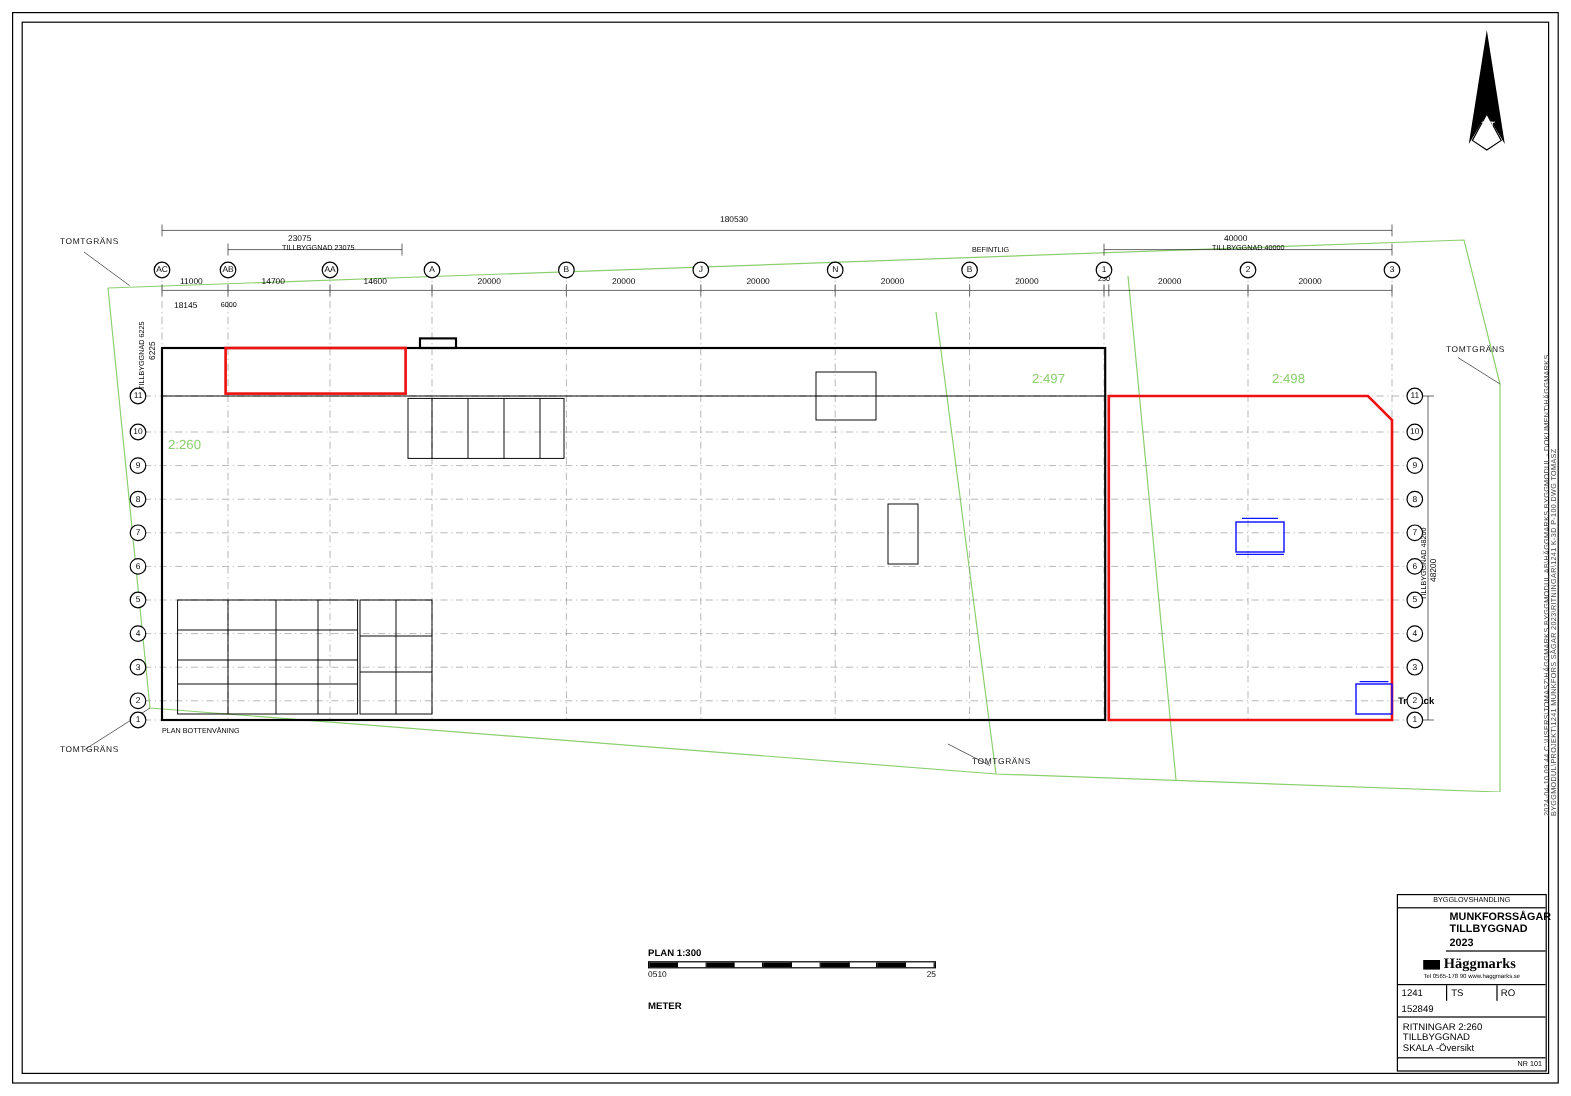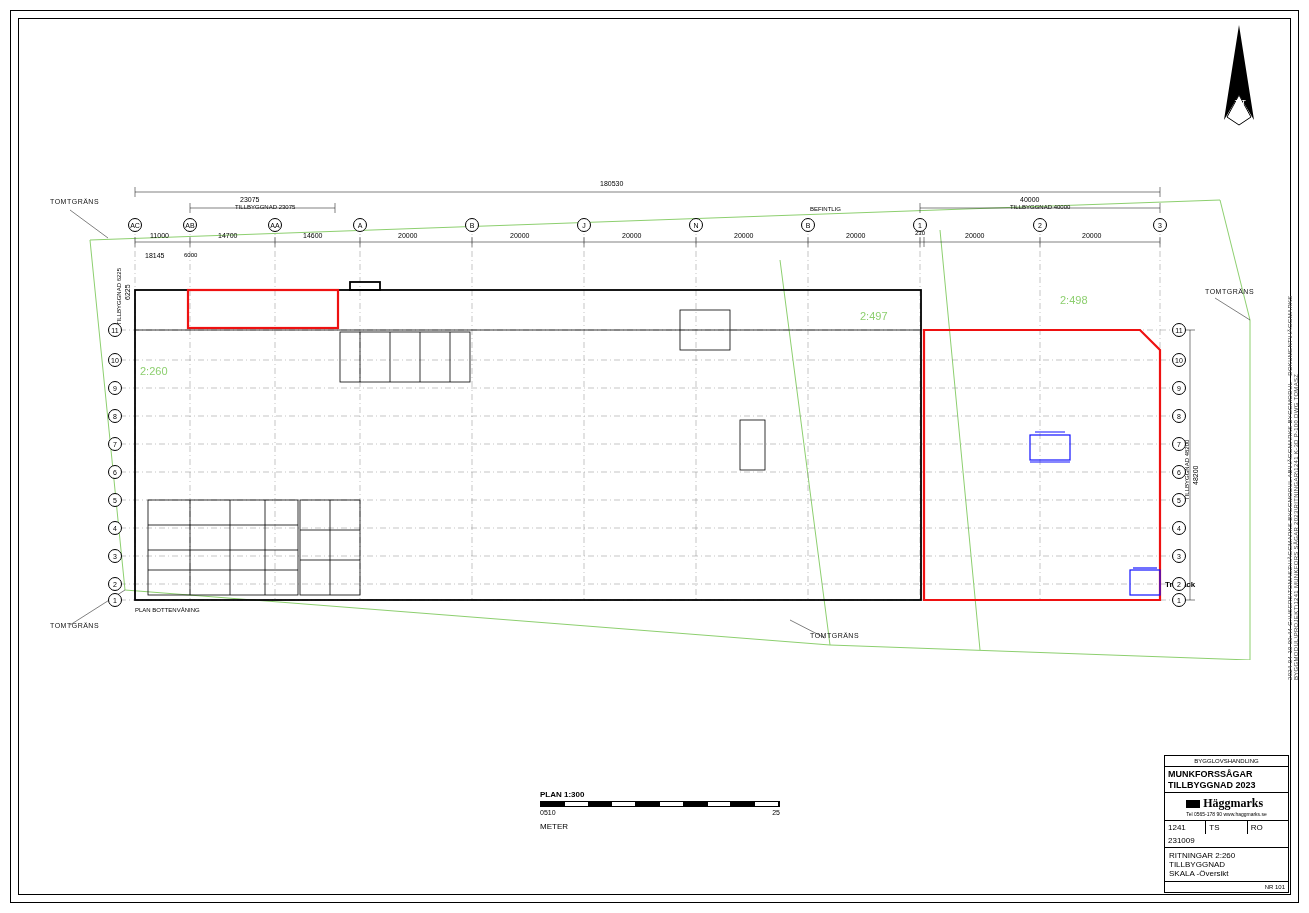--- a/index.html
+++ b/index.html
@@ -90,21 +90,21 @@
   right: 20px; bottom: 20px;
   width: 125px;
   border: 1px solid #000;
   background: #fff;
   font-size: 8px;
 }
 .titleblock .row { border-bottom: 1px solid #000; padding: 2px 3px; }
 .titleblock .split { display: flex; }
 .titleblock .split > div { flex: 1; border-right: 1px solid #000; padding: 2px 3px; }
 .titleblock .split > div:last-child { border-right: none; }
-.titleblock .big { font-size: 9px; font-weight: bold; line-height: 1.15; }
+.titleblock .big { font-size: 9px; font-weight: bold; line-height: 1.15; margin-left: 40px; }
 .titleblock .logo-row { display: flex; align-items: center; justify-content: center; padding: 3px; }
 .titleblock .logo { font-family: Georgia, serif; font-weight: bold; font-size: 12px; }
 .sidetext {
   position: absolute;
   right: 12px; top: 280px;
   width: 10px; height: 400px;
   font-size: 6px;
   writing-mode: vertical-rl;
   transform: rotate(180deg);
   color: #444;
@@ -286,21 +286,21 @@
 
   
   <div class="tomtgrans" style="left:10px; top:28px;">TOMTGRÄNS</div>
   <div class="tomtgrans" style="left:10px; top:452px;">TOMTGRÄNS</div>
   <div class="tomtgrans" style="left:770px; top:462px;">TOMTGRÄNS</div>
   <div class="tomtgrans" style="left:1165px; top:118px;">TOMTGRÄNS</div>
 
   
   <div class="green-lot" style="left:100px; top:195px;">2:260</div>
   <div class="green-lot" style="left:820px; top:140px;">2:497</div>
-  <div class="green-lot" style="left:1020px; top:124px;">2:498</div>
+  <div class="green-lot" style="left:1020px; top:140px;">2:498</div>
 
   <div class="tradack" style="left:1125px; top:410px;">Trädäck</div>
   <div class="label" style="left:95px; top:437px; font-size:6px;">PLAN BOTTENVÅNING</div>
 
   
   <div class="grid-bubble" style="left:88px; top:48px;">AC</div>
   <div class="grid-bubble" style="left:143px; top:48px;">AB</div>
   <div class="grid-bubble" style="left:228px; top:48px;">AA</div>
   <div class="grid-bubble" style="left:313px; top:48px;">A</div>
   <div class="grid-bubble" style="left:425px; top:48px;">B</div>
@@ -351,21 +351,21 @@
       <div></div>
       <div></div>
       <div></div>
   </div>
   <div class="ticks">
     <span>0</span>
     <span>5</span>
     <span>10</span>
     <span style="margin-left:auto;">25</span>
   </div>
-  <div style="font-weight:normal; margin-top:6px;">METER</div>
+  <div style="font-weight:bold; margin-top:18px;">METER</div>
 </div>
 
 <div class="titleblock">
   <div class="row" style="text-align:center; font-size:6px;">BYGGLOVSHANDLING</div>
   <div class="row big">
     <div>MUNKFORSSÅGAR</div>
     <div>TILLBYGGNAD 2023</div>
   </div>
   <div class="row logo-row">
     <div>
@@ -374,21 +374,21 @@
         <span class="logo">Häggmarks</span>
       </div>
       <div style="font-size:5px;text-align:center;">Tel 0565-178 90   www.haggmarks.se</div>
     </div>
   </div>
   <div class="split">
     <div>1241</div>
     <div>TS</div>
     <div>RO</div>
   </div>
-  <div class="row">231009</div>
+  <div class="row">152849</div>
   <div class="row" style="padding:3px 4px;">
     <div>RITNINGAR 2:260</div>
     <div>TILLBYGGNAD</div>
     <div>SKALA -Översikt</div>
   </div>
   <div class="row" style="text-align:right; border-bottom:none; font-size:6px;">NR 101</div>
 </div>
 
 <div class="sidetext">2024-04-10 09:44   C:\USERS\TOMASZ\HÄGGMARKS BYGGMODUL AB\HÄGGMARKS BYGGMODUL - DOKUMENT\HÄGGMARKS BYGGMODUL\PROJEKT\1241 MUNKFORS SÅGAR 2023\RITNINGAR\1241 K-3D P-100.DWG   TOMASZ</div>
 

